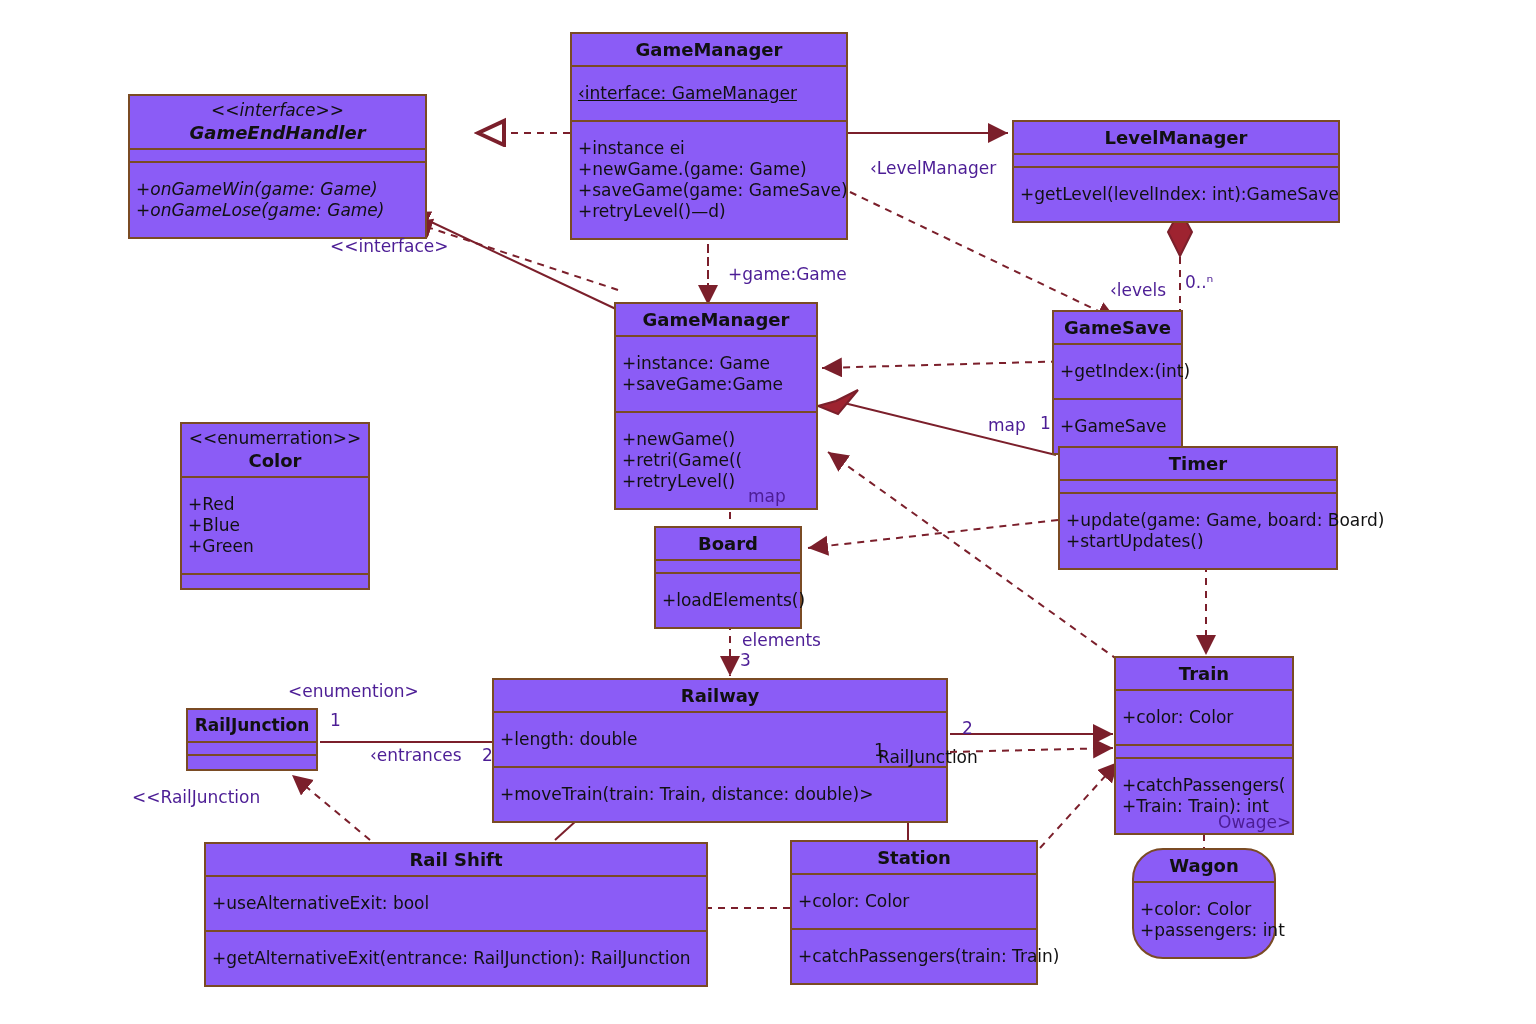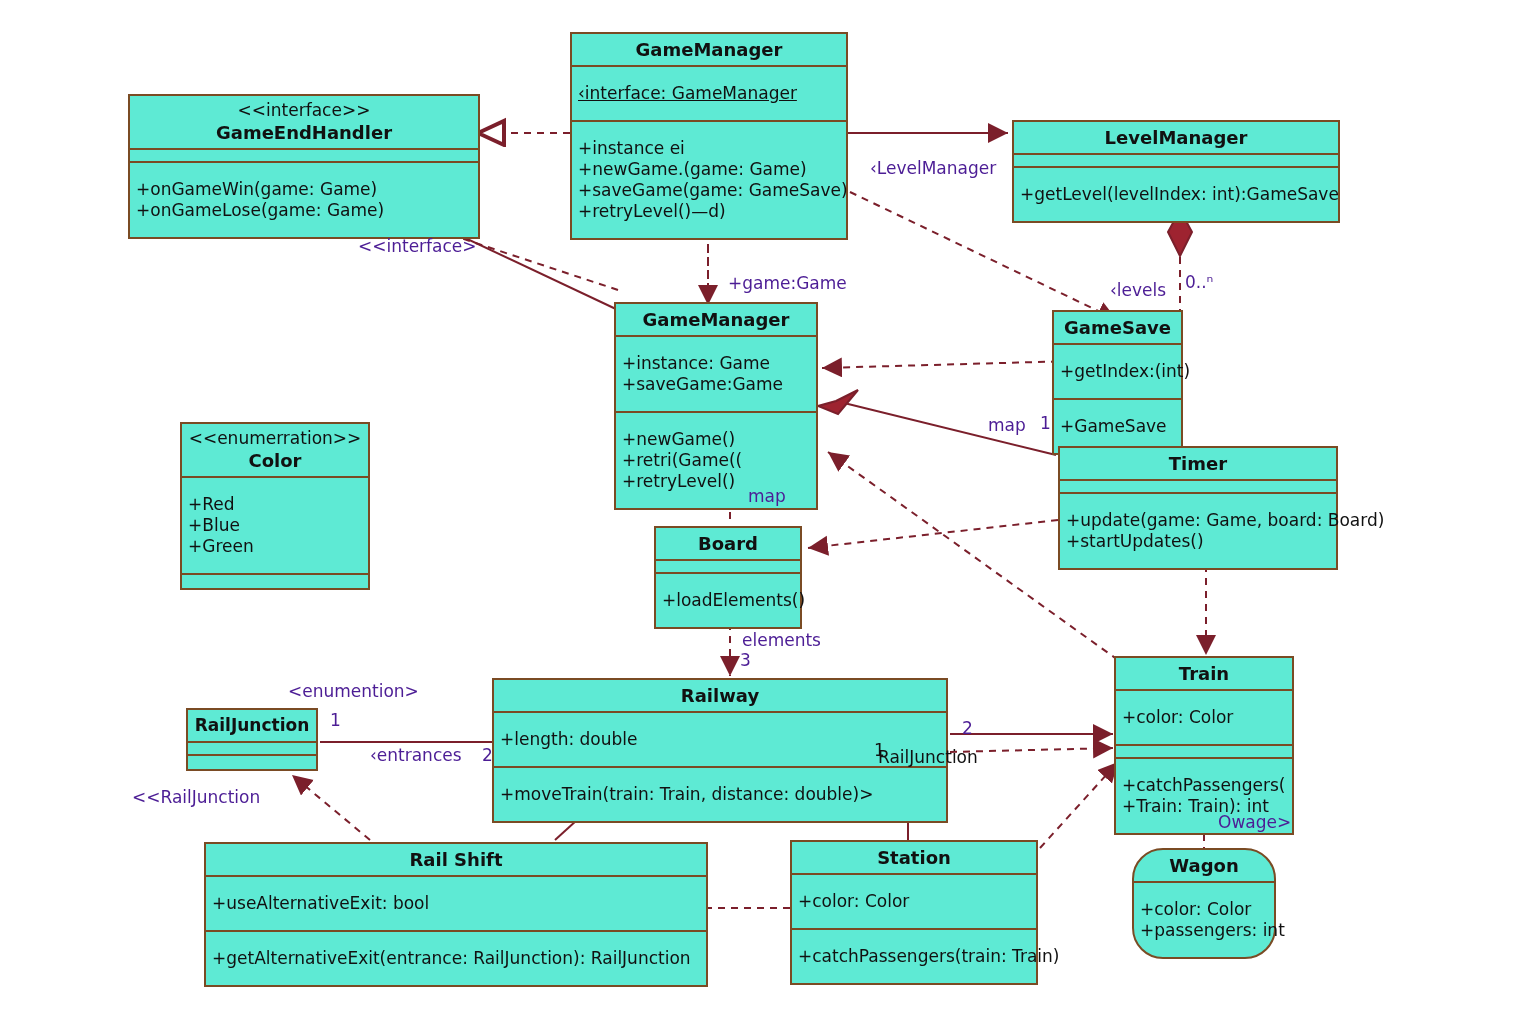--- a/index.html
+++ b/index.html
@@ -18,21 +18,21 @@
   svg.edges {
     position: absolute;
     left: 0; top: 0;
     width: 1536px;
     height: 1024px;
     pointer-events: none;
   }
   .uml-class {
     position: absolute;
     box-sizing: border-box;
-    background: #5eead4;
+    background: #8b5cf6;
     border: 2px solid #7a4b24;
     z-index: 5;
   }
   .uml-class .compartment {
     box-sizing: border-box;
     padding: 16px 6px;
     border-bottom: 2px solid #7a4b24;
     color: #111111;
     font-size: 17px;
     line-height: 21px;
@@ -141,21 +141,21 @@
 
       <path d="M640,908 L790,908" stroke-dasharray="7,6"></path>
 
       <path d="M1040,848 L1118,762" stroke-dasharray="7,6" marker-end="url(#solidArrow)"></path>
 
       <path d="M1204,782 L1204,848" stroke-dasharray="7,6"></path>
       <path d="M1204,786 L1215,805 L1204,826 L1193,805 z" fill="#9e2330" stroke="#7b1f2b"></path>
     </g>
   </svg>
 
-  <div class="uml-class" style="left:128px; top:94px; width:352px;">
+  <div class="uml-class" style="left:128px; top:94px; width:299px;font-style:italic;">
     <div class="compartment head">
       <span class="stereo">&lt;&lt;interface&gt;&gt;</span>
       <span>GameEndHandler</span>
     </div>
     <div class="compartment empty"></div>
     <div class="compartment">
       <div>+onGameWin(game: Game)</div>
       <div>+onGameLose(game: Game)</div>
     </div>
   </div>
@@ -308,22 +308,22 @@
     <div class="compartment head">
       <span>Wagon</span>
     </div>
     <div class="compartment">
       <div>+color: Color</div>
       <div>+passengers: int</div>
     </div>
   </div>
 
   <div class="edge-label" style="left:870px; top:158px;">‹LevelManager</div>
-  <div class="edge-label" style="left:330px; top:236px;margin-left:28px;">&lt;&lt;interface&gt;</div>
-  <div class="edge-label" style="left:728px; top:273px;">+game:Game</div>
+  <div class="edge-label" style="left:330px; top:236px;">&lt;&lt;interface&gt;</div>
+  <div class="edge-label" style="left:728px; top:264px;">+game:Game</div>
   <div class="edge-label" style="left:1110px; top:280px;">‹levels</div>
   <div class="edge-label" style="left:1185px; top:272px;">0..ⁿ</div>
   <div class="edge-label" style="left:988px; top:415px;">map</div>
   <div class="edge-label" style="left:1040px; top:413px;">1</div>
   <div class="edge-label" style="left:748px; top:486px;">map</div>
   <div class="edge-label" style="left:742px; top:630px;">elements</div>
   <div class="edge-label" style="left:740px; top:650px;">3</div>
   <div class="edge-label" style="left:288px; top:681px;">&lt;enumention&gt;</div>
   <div class="edge-label" style="left:330px; top:710px;">1</div>
   <div class="edge-label" style="left:370px; top:745px;">‹entrances</div>

